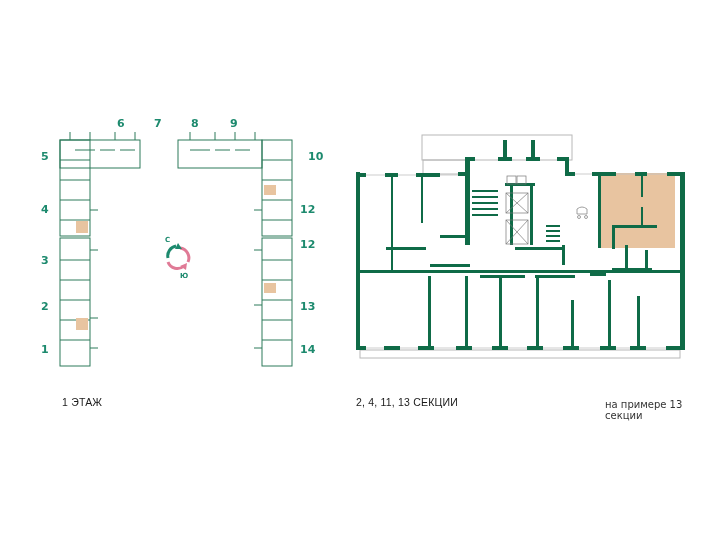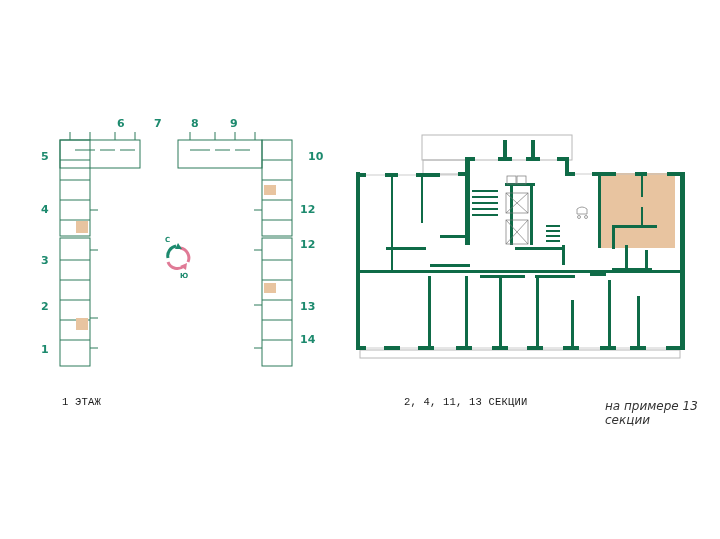--- a/index.html
+++ b/index.html
@@ -1,19 +1,19 @@
 <!DOCTYPE html>
 <html><head>
 <meta charset="utf-8">
 <style>
   html,body{margin:0;padding:0;background:#ffffff;}
   body{width:720px;height:539px;position:relative;overflow:hidden;font-family:"Liberation Sans",sans-serif;}
   .sec-num{position:absolute;font-family:"DejaVu Sans",sans-serif;font-weight:bold;font-size:11px;color:#1d8a6e;}
-  .caption{position:absolute;font-family:Liberation Mono, monospace;font-size:10.5px;color:#1a1a1a;letter-spacing:0.2px;}
-  .note{position:absolute;font-family:"DejaVu Sans",sans-serif;font-style:italic;font-size:12px;color:#333;}
+  .caption{position:absolute;font-family:Liberation Sans, sans-serif;font-size:10.5px;color:#1a1a1a;letter-spacing:0.2px;}
+  .note{position:absolute;font-family:"DejaVu Sans",sans-serif;font-size:10px;color:#333;}
   .compass-label{position:absolute;font-family:"DejaVu Sans",sans-serif;font-weight:bold;font-size:7px;}
   svg{position:absolute;left:0;top:0;}
 </style>
 </head>
 <body>
 
 <div>
   <svg width="720" height="539">
     <g fill="none" stroke="#2d7a5a" stroke-width="1">
 
@@ -57,21 +57,21 @@
   <div class="sec-num" style="left:41px;top:150px;">5</div>
   <div class="sec-num" style="left:41px;top:203px;">4</div>
   <div class="sec-num" style="left:41px;top:254px;">3</div>
   <div class="sec-num" style="left:41px;top:300px;">2</div>
   <div class="sec-num" style="left:41px;top:343px;">1</div>
 
   <div class="sec-num" style="left:308px;top:150px;">10</div>
   <div class="sec-num" style="left:300px;top:203px;">12</div>
   <div class="sec-num" style="left:300px;top:238px;">12</div>
   <div class="sec-num" style="left:300px;top:300px;">13</div>
-  <div class="sec-num" style="left:300px;top:333px;">14</div>
+  <div class="sec-num" style="left:300px;top:343px;">14</div>
 
   <div class="compass-label" style="left:165px;top:236px;color:#1d8a6e;">С</div>
   <div class="compass-label" style="left:180px;top:272px;color:#1d8a6e;">Ю</div>
 
   <div class="caption" style="left:62px;top:396px;">1 ЭТАЖ</div>
 </div>
 
 <div>
   <svg width="720" height="539">
 
@@ -173,15 +173,15 @@
       <path d="M366 348 h18 M400 348 h18 M434 348 h22 M472 348 h20 M508 348 h19 M543 348 h20 M579 348 h21 M616 348 h14 M646 348 h20"></path>
     </g>
 
     <g fill="none" stroke="#888" stroke-width="0.8">
       <path d="M577 209 q5 -4 10 0 v5 h-10 z"></path>
       <circle cx="579" cy="217" r="1.5"></circle>
       <circle cx="586" cy="217" r="1.5"></circle>
     </g>
   </svg>
 
-  <div class="caption" style="left:356px;top:396px;margin-left:48px;">2, 4, 11, 13 СЕКЦИИ</div>
+  <div class="caption" style="left:356px;top:396px;">2, 4, 11, 13 СЕКЦИИ</div>
   <div class="note" style="left:605px;top:399px;">на примере 13 секции</div>
 </div>
 
 </body></html>

